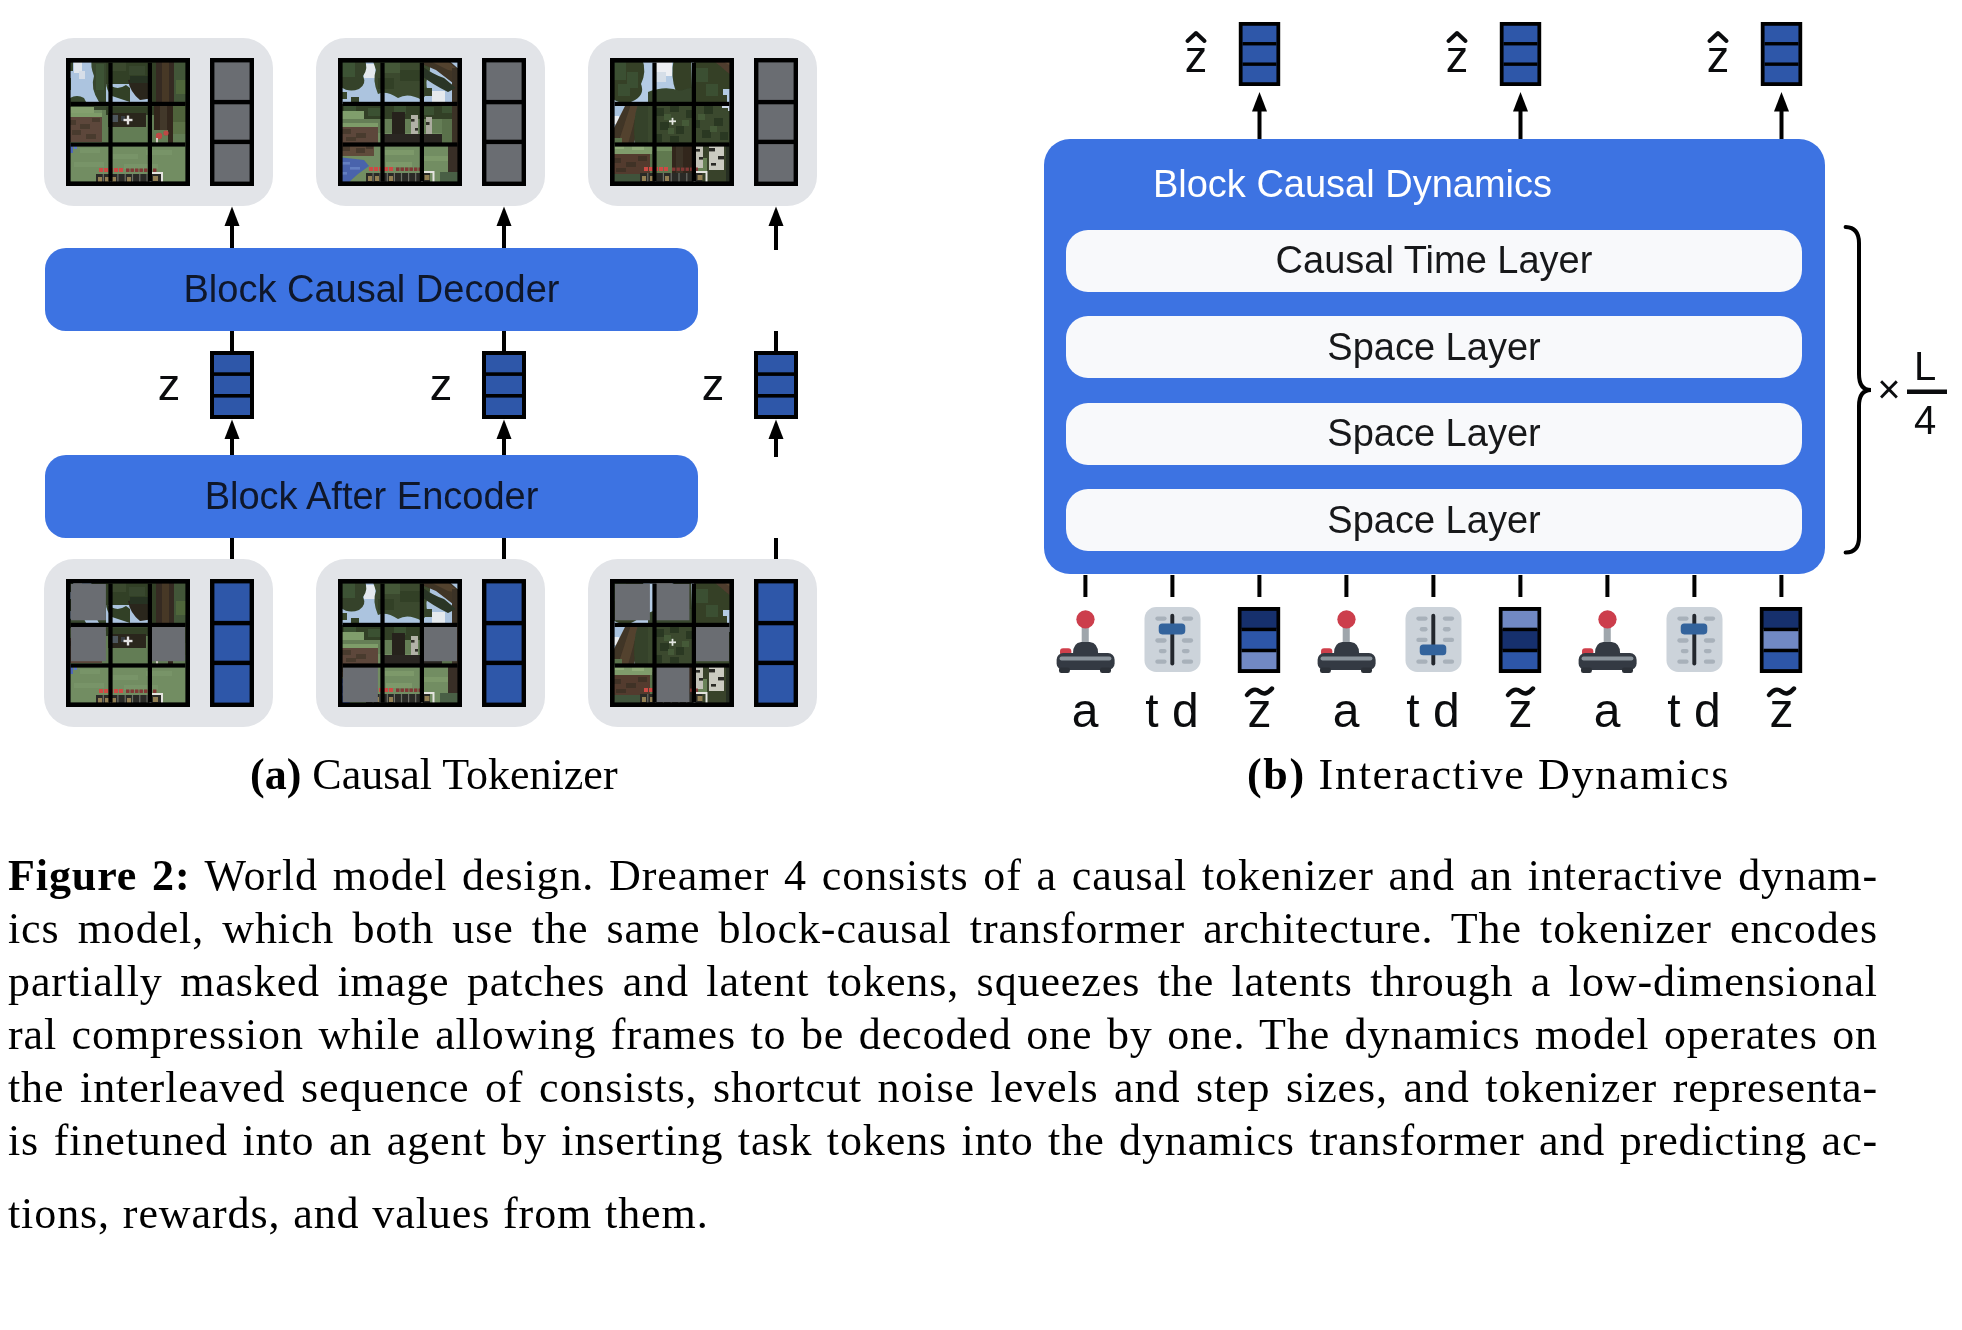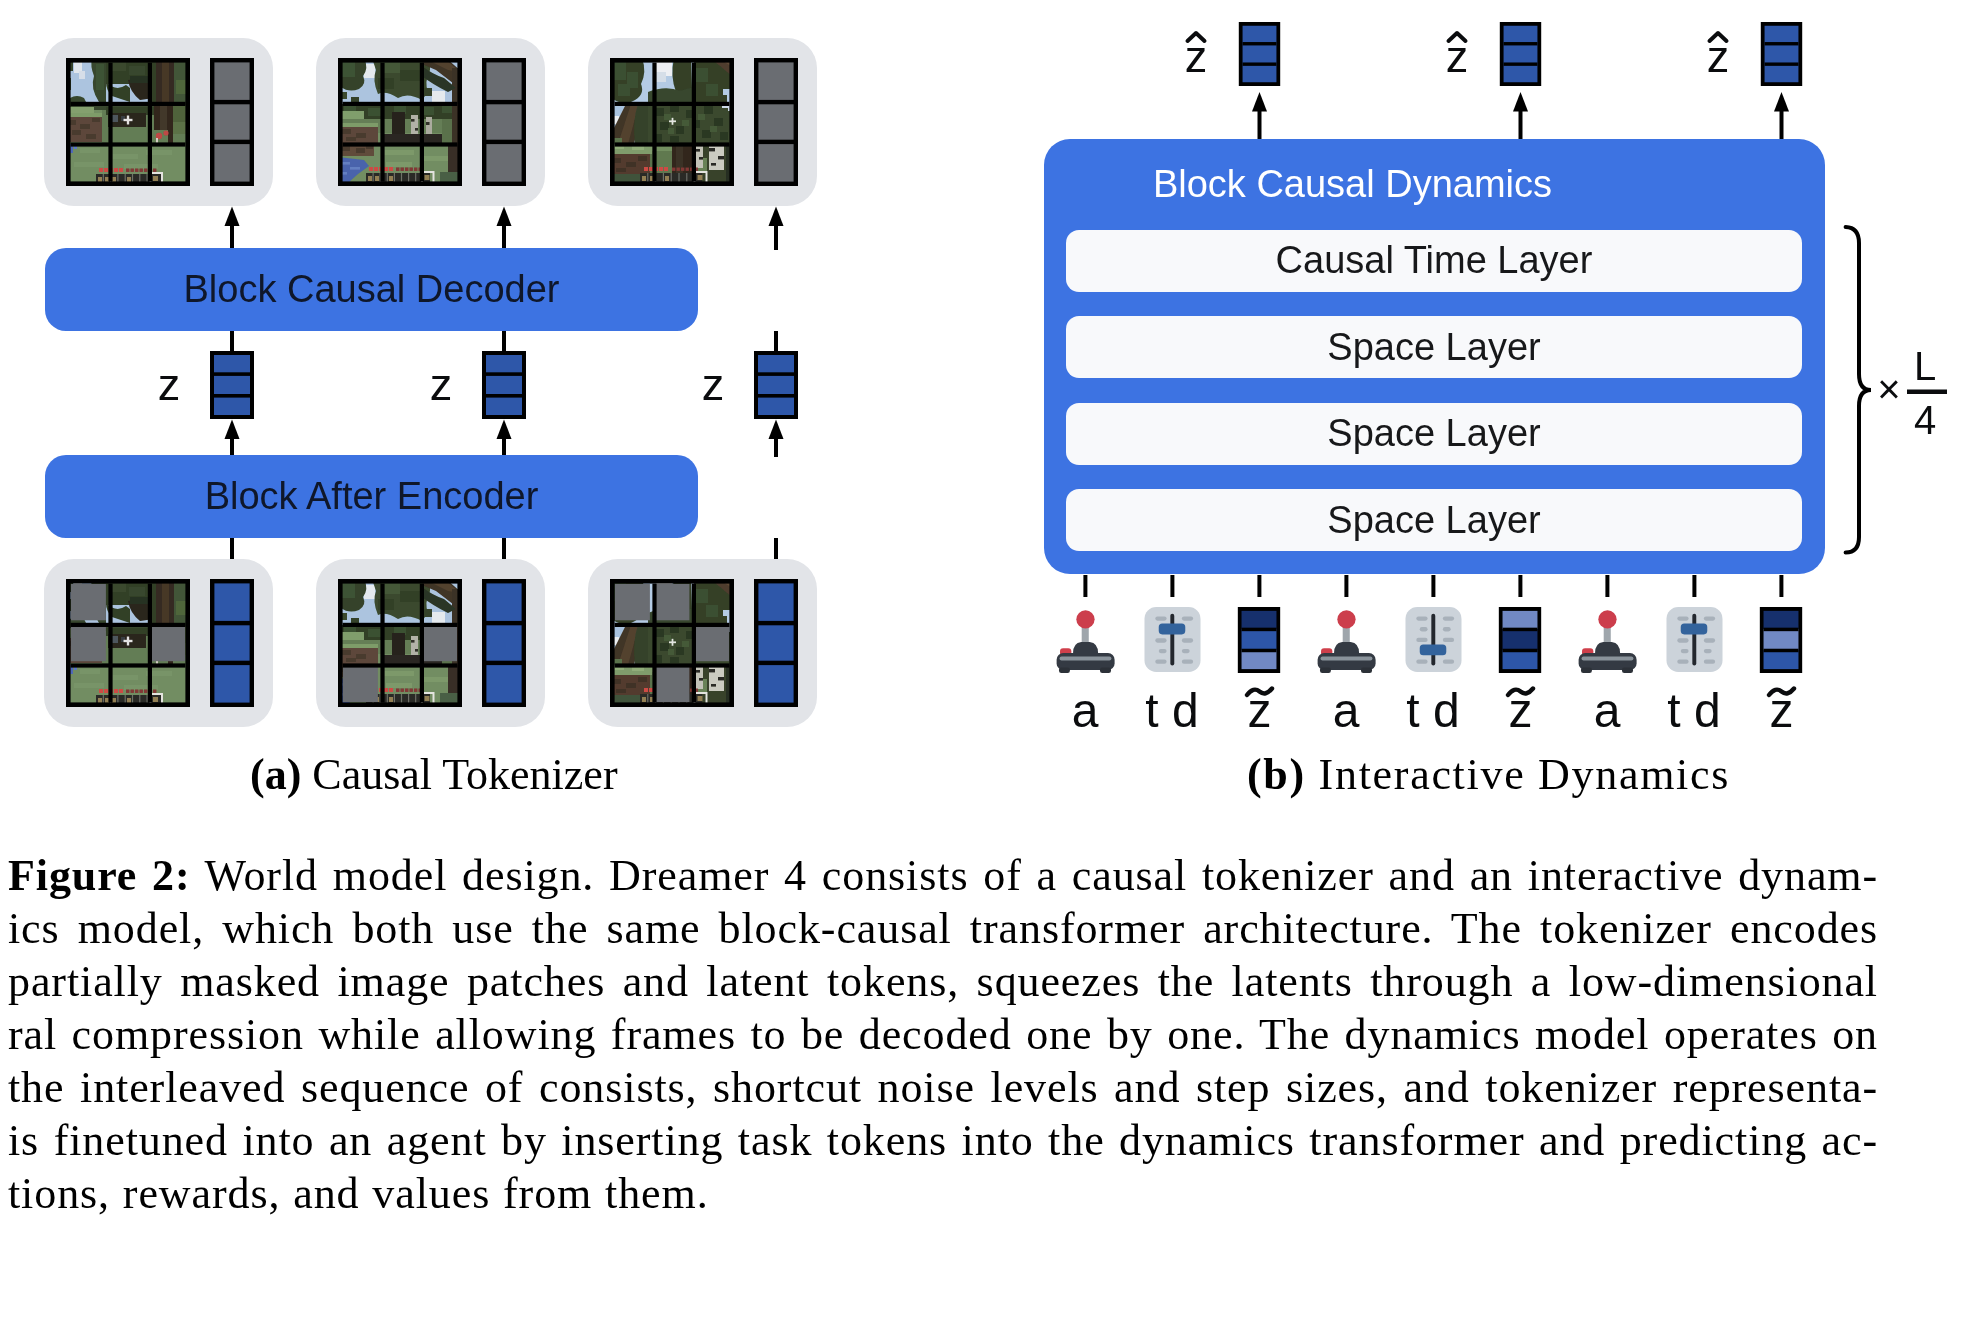--- a/index.html
+++ b/index.html
@@ -1,27 +1,27 @@
 <!DOCTYPE html>
 <html><head>
 <meta charset="utf-8">
 <style>
   html,body{margin:0;padding:0;background:#ffffff;}
   #page{position:relative;width:1962px;height:1330px;overflow:hidden;background:#ffffff;
         font-family:"Liberation Sans",sans-serif;}
   .abs{position:absolute;}
   .bar{position:absolute;left:45px;width:653px;height:83px;border-radius:21px;background:#3d73e2;
        color:#0f172a;font-size:38px;display:flex;align-items:center;justify-content:center;}
-  .wbar{position:absolute;left:1066px;width:736px;height:62px;border-radius:13px;background:#f8f9fb;
+  .wbar{position:absolute;left:1066px;width:736px;height:62px;border-radius:22px;background:#f8f9fb;
         color:#17181a;font-size:38px;display:flex;align-items:center;justify-content:center;}
   .scap{position:absolute;font-family:"Liberation Serif",serif;font-size:44px;color:#000;white-space:nowrap;}
   .para{position:absolute;left:8px;top:849px;width:1870px;font-family:"Liberation Serif",serif;
         font-size:44px;line-height:53px;color:#000;letter-spacing:0.9px;word-spacing:1px;}
   .jl{text-align:justify;text-align-last:justify;white-space:normal;}
-  .jl:last-child{text-align-last:left;}
+  .jl:last-child{text-align-last:left;margin-top:20px;}
 </style>
 </head>
 <body>
 <div id="page">
 <svg class="abs" style="left:0;top:0" width="1962" height="1330" viewBox="0 0 1962 1330">
 <defs>
 <filter id="soft" x="-5%" y="-5%" width="110%" height="110%">
           <feGaussianBlur stdDeviation="0.6"></feGaussianBlur>
           <feColorMatrix type="saturate" values="0.82"></feColorMatrix>
           <feComponentTransfer>

